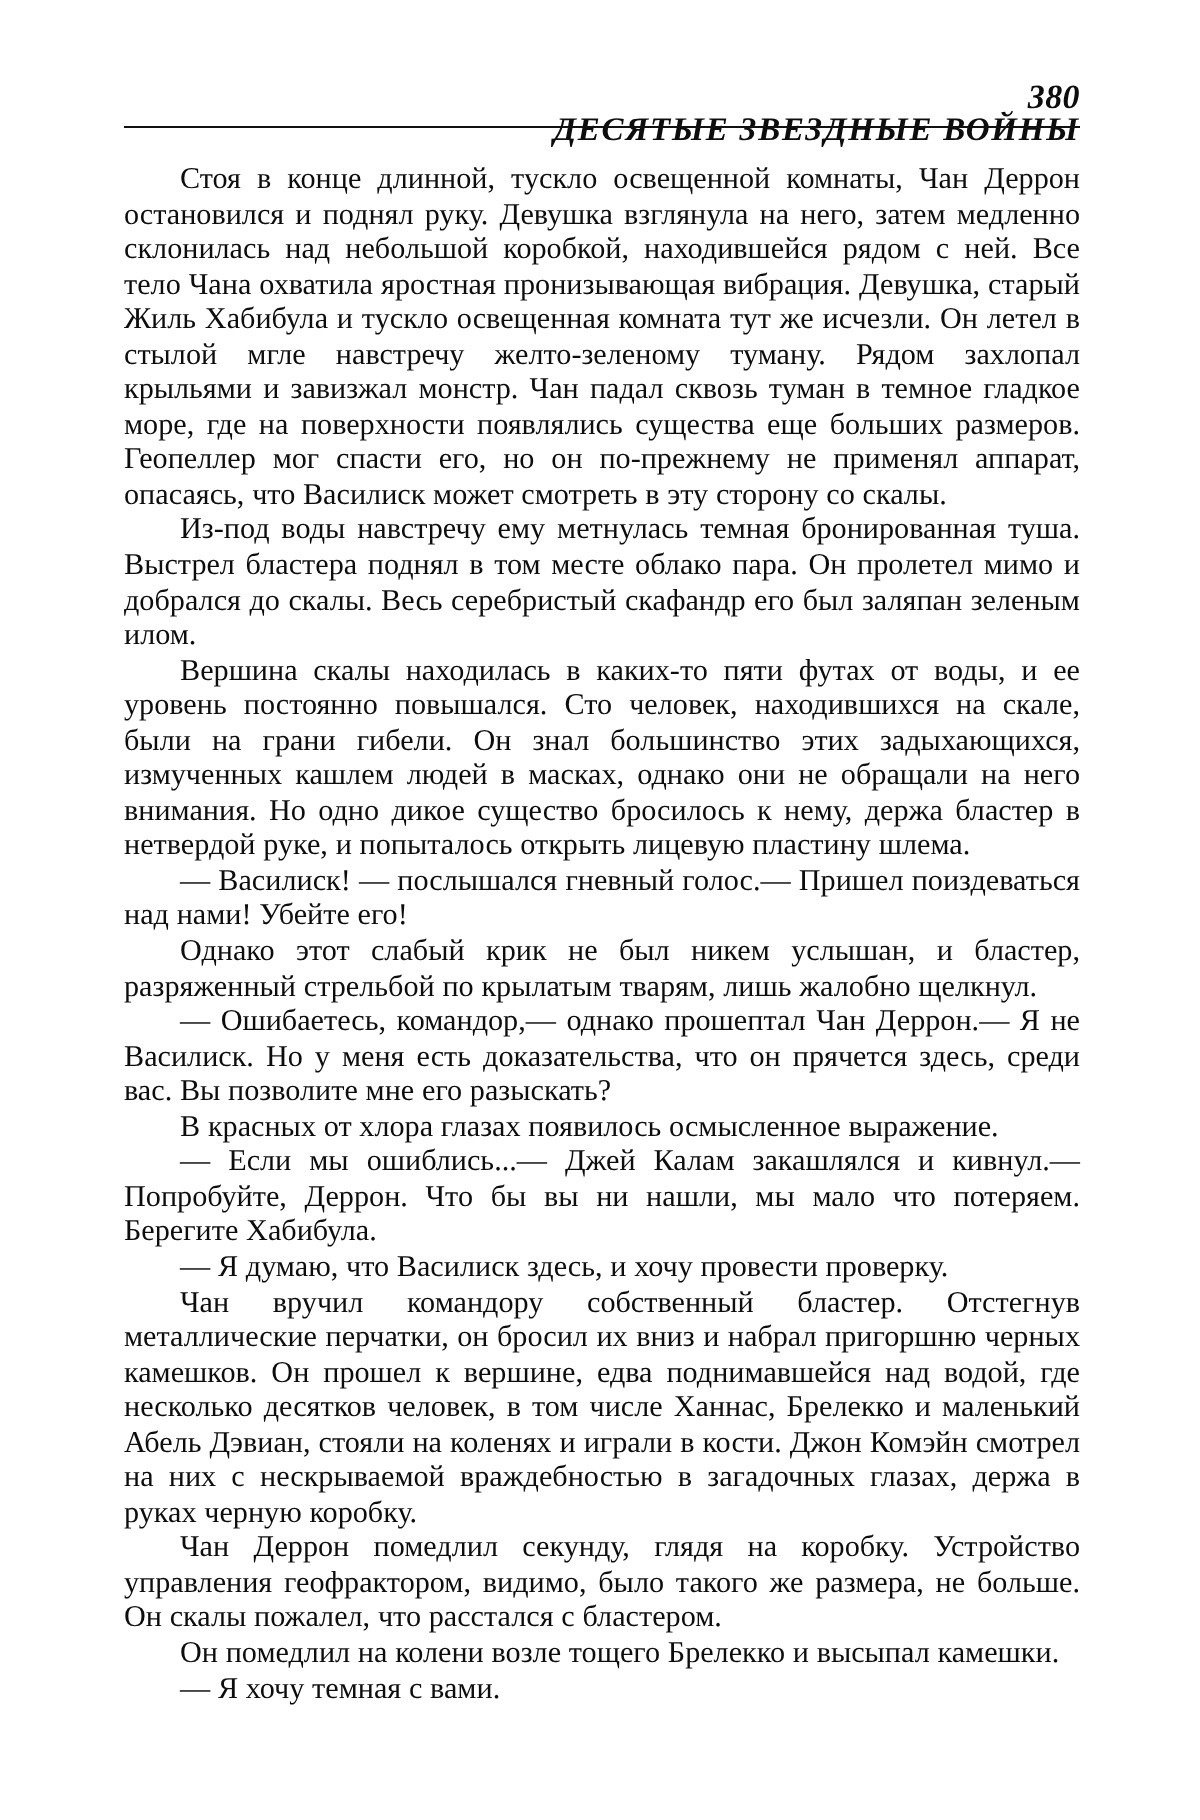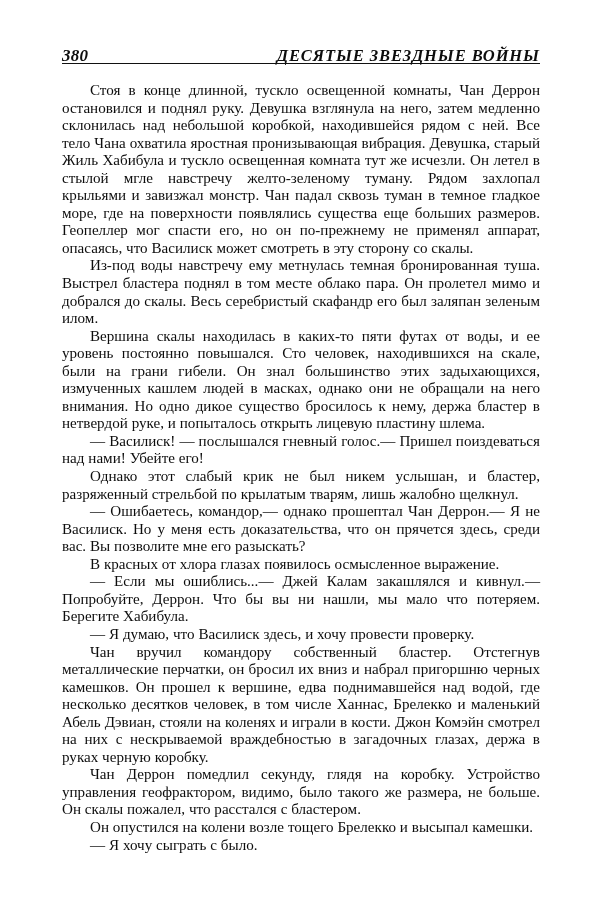--- a/index.html
+++ b/index.html
@@ -22,20 +22,21 @@
   
   #running-head {
     position: absolute;
     left: 62px;
     top: 40px;
     width: 478px;
     height: 24px;
     display: flex;
     align-items: flex-end;
     justify-content: space-between;
+    flex-direction: column;
   }
   #running-head .folio {
     font-style: italic;
     font-weight: 700;
     font-size: 17px;
     line-height: 1;
     letter-spacing: 0.2px;
   }
   #running-head .title {
     font-style: italic;
@@ -97,17 +98,17 @@
       <p>Из-под воды навстречу ему метнулась темная бронированная туша. Выстрел бластера поднял в том месте облако пара. Он пролетел мимо и добрался до скалы. Весь серебристый скафандр его был заляпан зеленым илом.</p>
       <p>Вершина скалы находилась в каких-то пяти футах от воды, и ее уровень постоянно повышался. Сто человек, находившихся на скале, были на грани гибели. Он знал большинство этих задыхающихся, измученных кашлем людей в масках, однако они не обращали на него внимания. Но одно дикое существо бросилось к нему, держа бластер в нетвердой руке, и попыталось открыть лицевую пластину шлема.</p>
       <p class="dialogue">— Василиск! — послышался гневный голос.— Пришел поиздеваться над нами! Убейте его!</p>
       <p>Однако этот слабый крик не был никем услышан, и бластер, разряженный стрельбой по крылатым тварям, лишь жалобно щелкнул.</p>
       <p class="dialogue">— Ошибаетесь, командор,— однако прошептал Чан Деррон.— Я не Василиск. Но у меня есть доказательства, что он прячется здесь, среди вас. Вы позволите мне его разыскать?</p>
       <p>В красных от хлора глазах появилось осмысленное выражение.</p>
       <p class="dialogue">— Если мы ошиблись...— Джей Калам закашлялся и кивнул.— Попробуйте, Деррон. Что бы вы ни нашли, мы мало что потеряем. Берегите Хабибула.</p>
       <p class="dialogue">— Я думаю, что Василиск здесь, и хочу провести проверку.</p>
       <p>Чан вручил командору собственный бластер. Отстегнув металлические перчатки, он бросил их вниз и набрал пригоршню черных камешков. Он прошел к вершине, едва поднимавшейся над водой, где несколько десятков человек, в том числе Ханнас, Брелекко и маленький Абель Дэвиан, стояли на коленях и играли в кости. Джон Комэйн смотрел на них с нескрываемой враждебностью в загадочных глазах, держа в руках черную коробку.</p>
       <p>Чан Деррон помедлил секунду, глядя на коробку. Устройство управления геофрактором, видимо, было такого же размера, не больше. Он скалы пожалел, что расстался с бластером.</p>
-      <p>Он опустился на колени возле тощего Брелекко и высыпал камешки.</p>
-      <p class="dialogue">— Я хочу сыграть с было.</p>
+      <p>Он помедлил на колени возле тощего Брелекко и высыпал камешки.</p>
+      <p class="dialogue">— Я хочу темная с вами.</p>
     </div>
 
 </div>
 
 </body></html>

